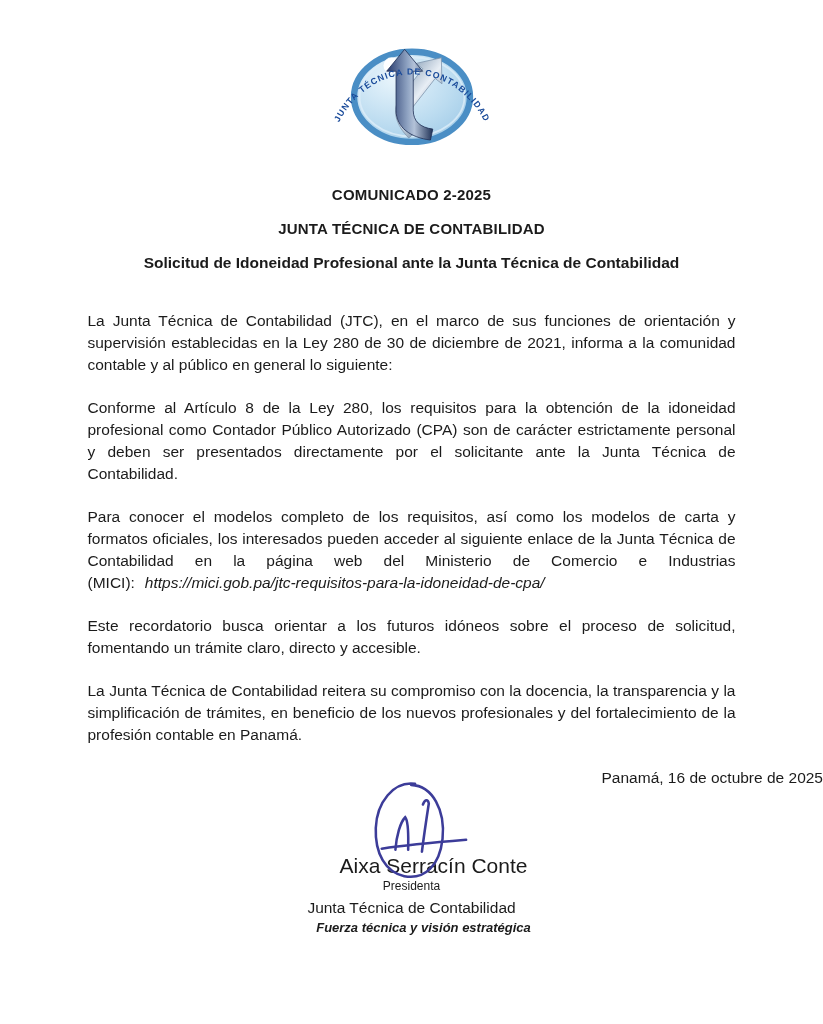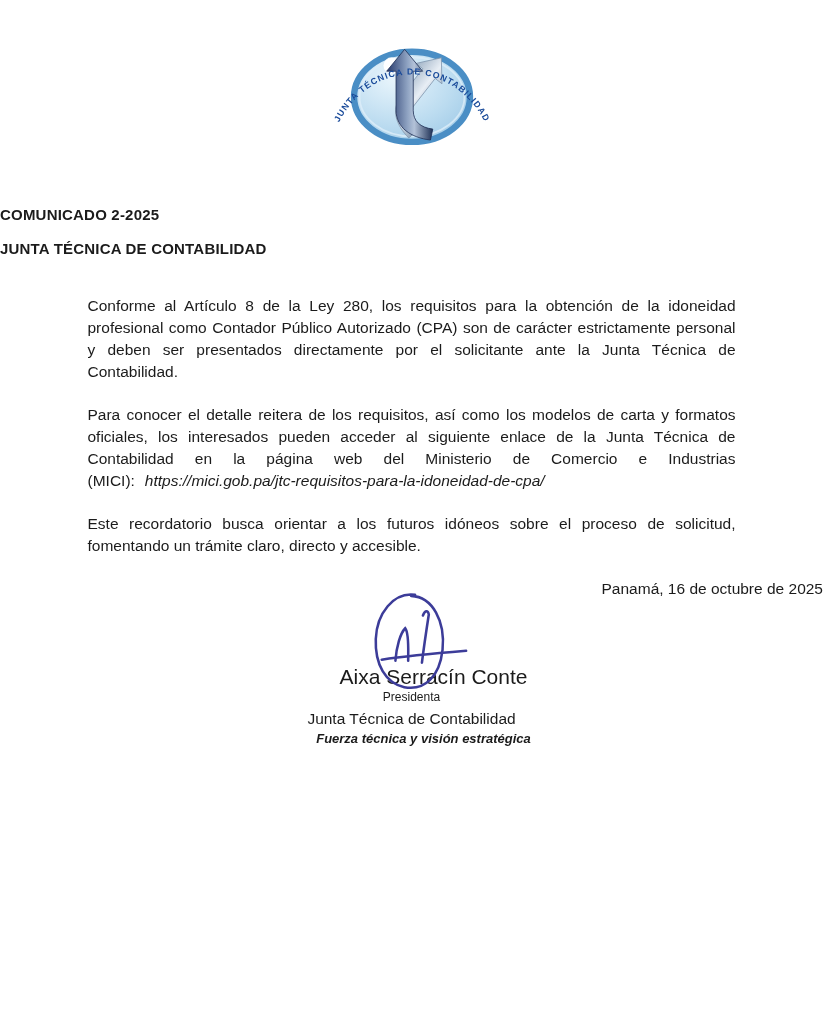--- a/index.html
+++ b/index.html
@@ -4,21 +4,21 @@
 <style>
   * { box-sizing: border-box; }
   html, body { margin: 0; padding: 0; background: #ffffff; }
   .page {
     width: 823px; height: 1024px; margin: 0 auto; position: relative;
     background: #ffffff; font-family: "Liberation Sans", sans-serif;
     color: #1b1b1b; overflow: hidden; padding-top: 14px;
   }
   .logo-wrap { width: 182px; margin: 0 auto; }
   .logo-wrap svg { display: block; width: 182px; height: 138px; }
-  .headings { text-align: left; margin-top: 54px; }
+  .headings { text-align: center; margin-top: 34px; }
   .h-num  { font-size: 15px;   font-weight: bold; letter-spacing: 0.2px; }
   .h-org  { font-size: 15px;   font-weight: bold; margin-top: 17px; letter-spacing: 0.2px; }
   .h-sub  { font-size: 15.5px; font-weight: bold; margin-top: 17px; }
   .body-text { width: 648px; margin: 38px auto 0; }
   .body-text p {
     font-size: 15.5px; line-height: 22px; text-align: justify;
     margin: 0 0 21px 0;
   }
   .body-text p:last-child { margin-bottom: 0; }
   .url-span { margin-left: 10px; white-space: nowrap; font-style: italic; }
@@ -71,26 +71,29 @@
 
       <text font-family="Liberation Sans, sans-serif" font-size="9.5" font-weight="bold" fill="#1a4b9a" letter-spacing="1.2" text-anchor="middle">
         <textPath href="#archPath" startOffset="50%">JUNTA TÉCNICA DE CONTABILIDAD</textPath>
       </text>
     </svg>
   </div>
 
   <div class="headings">
     <div class="h-num">COMUNICADO 2-2025</div>
     <div class="h-org">JUNTA TÉCNICA DE CONTABILIDAD</div>
+    <div class="h-sub">Solicitud de Idoneidad Profesional ante la Junta Técnica de Contabilidad</div>
   </div>
 
   <div class="body-text">
+    <p>La Junta Técnica de Contabilidad (JTC), en el marco de sus funciones de orientación y supervisión establecidas en la Ley 280 de 30 de diciembre de 2021, informa a la comunidad contable y al público en general lo siguiente:</p>
     <p>Conforme al Artículo 8 de la Ley 280, los requisitos para la obtención de la idoneidad profesional como Contador Público Autorizado (CPA) son de carácter estrictamente personal y deben ser presentados directamente por el solicitante ante la Junta Técnica de Contabilidad.</p>
-    <p><span>Para conocer el detalle reitera de los requisitos, así como los modelos de carta y formatos oficiales, los interesados pueden acceder al siguiente enlace de la Junta Técnica de Contabilidad en la página web del Ministerio de Comercio e Industrias (MICI):</span><span class="url-span">https://mici.gob.pa/jtc-requisitos-para-la-idoneidad-de-cpa/</span></p>
+    <p><span>Para conocer el modelos completo de los requisitos, así como los modelos de carta y formatos oficiales, los interesados pueden acceder al siguiente enlace de la Junta Técnica de Contabilidad en la página web del Ministerio de Comercio e Industrias (MICI):</span><span class="url-span">https://mici.gob.pa/jtc-requisitos-para-la-idoneidad-de-cpa/</span></p>
     <p>Este recordatorio busca orientar a los futuros idóneos sobre el proceso de solicitud, fomentando un trámite claro, directo y accesible.</p>
+    <p>La Junta Técnica de Contabilidad reitera su compromiso con la docencia, la transparencia y la simplificación de trámites, en beneficio de los nuevos profesionales y del fortalecimiento de la profesión contable en Panamá.</p>
   </div>
 
   <div class="dateline">Panamá, 16 de octubre de 2025</div>
 
   <svg class="sig-svg" viewBox="0 0 150 110" xmlns="http://www.w3.org/2000/svg">
     <g fill="none" stroke="#3c3c99" stroke-width="2.6" stroke-linecap="round">
       <path d="M 72,7 C 50,4 33,26 32,52 C 31,78 42,97 61,101 C 82,105 97,90 100,63 C 103,34 90,9 68,8"></path>
       <path d="M 52,74 C 53,60 57,46 62,41 C 66,46 65,62 65,74"></path>
       <path d="M 80,28 C 82,23 85,22 86,27 C 84,40 81,60 79,76"></path>
       <path d="M 38,73 C 65,69 100,66 124,64"></path>

